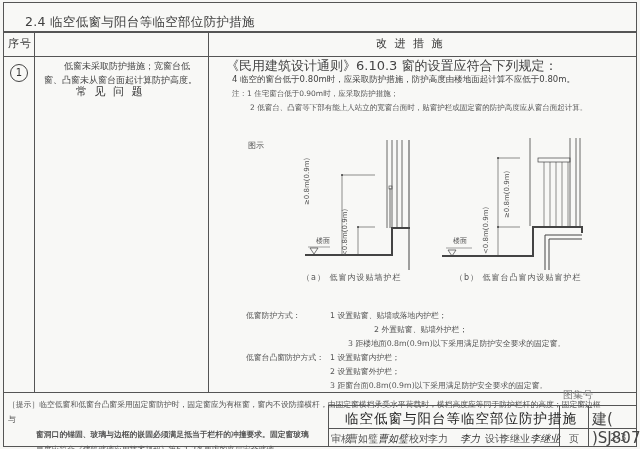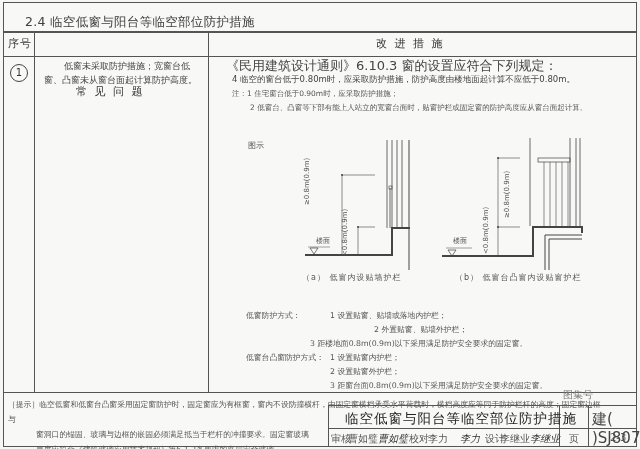--- a/index.html
+++ b/index.html
@@ -105,29 +105,29 @@
   <circle cx="78" cy="126" r="1" fill="#444"></circle>
 </svg>
 <div class="lbl" style="left:453px; top:236px; font-size:7px;">楼面</div>
 <div class="lbl" style="left:482px; top:254px; font-size:7px; transform:rotate(-90deg); transform-origin:left top; width:70px;">&lt;0.8m(0.9m)</div>
 <div class="lbl" style="left:503px; top:218px; font-size:7px; transform:rotate(-90deg); transform-origin:left top; width:70px;">≥0.8m(0.9m)</div>
 <div class="caption" style="left:455px; top:272px;">（b） 低窗台凸窗内设贴窗护栏</div>
 
 <div class="method-row" style="left:246px; top:310px;">低窗防护方式：</div>
 <div class="method-row" style="left:330px; top:310px;">1 设置贴窗、贴墙或落地内护栏；</div>
 <div class="method-row" style="left:330px; top:324px;margin-left:44px;">2 外置贴窗、贴墙外护栏；</div>
-<div class="method-row" style="left:310px; top:338px;">3 距楼地面0.8m(0.9m)以下采用满足防护安全要求的固定窗。</div>
+<div class="method-row" style="left:348px; top:338px;">3 距楼地面0.8m(0.9m)以下采用满足防护安全要求的固定窗。</div>
 <div class="method-row" style="left:246px; top:352px;">低窗台凸窗防护方式：</div>
 <div class="method-row" style="left:330px; top:352px;">1 设置贴窗内护栏；</div>
 <div class="method-row" style="left:330px; top:366px;">2 设置贴窗外护栏；</div>
 <div class="method-row" style="left:330px; top:380px;">3 距窗台面0.8m(0.9m)以下采用满足防护安全要求的固定窗。</div>
 
 <div class="tip">
   <span>［提示］</span><span>临空低窗和低窗台凸窗采用固定窗防护时，固定窗应为有框窗，窗内不设防撞横杆，由固定窗横档承受水平荷载时，横档高度应等同于防护栏杆的高度；固定窗边框与</span><br>
-  <span style="padding-left:28px;">窗洞口的锚固、玻璃与边框的嵌固必须满足抵当于栏杆的冲撞要求。固定窗玻璃</span><br>
+  <span style="padding-left:28px;font-weight:bold;">窗洞口的锚固、玻璃与边框的嵌固必须满足抵当于栏杆的冲撞要求。固定窗玻璃</span><br>
   <span style="padding-left:28px;">厚度应符合《建筑玻璃应用技术规程》第6.1.2条要求的夹层安全玻璃。</span>
 </div>
 
 <div class="hline" style="left:328px; top:405px; width:309px;"></div>
 <div class="hline" style="left:328px; top:428px; width:309px;"></div>
 <div class="vline" style="left:328px; top:405px; height:42px;"></div>
 <div class="vline" style="left:559px; top:405px; height:42px;"></div>
 <div class="vline" style="left:588px; top:405px; height:42px;"></div>
 
 <div class="tb-title">临空低窗与阳台等临空部位防护措施</div>

